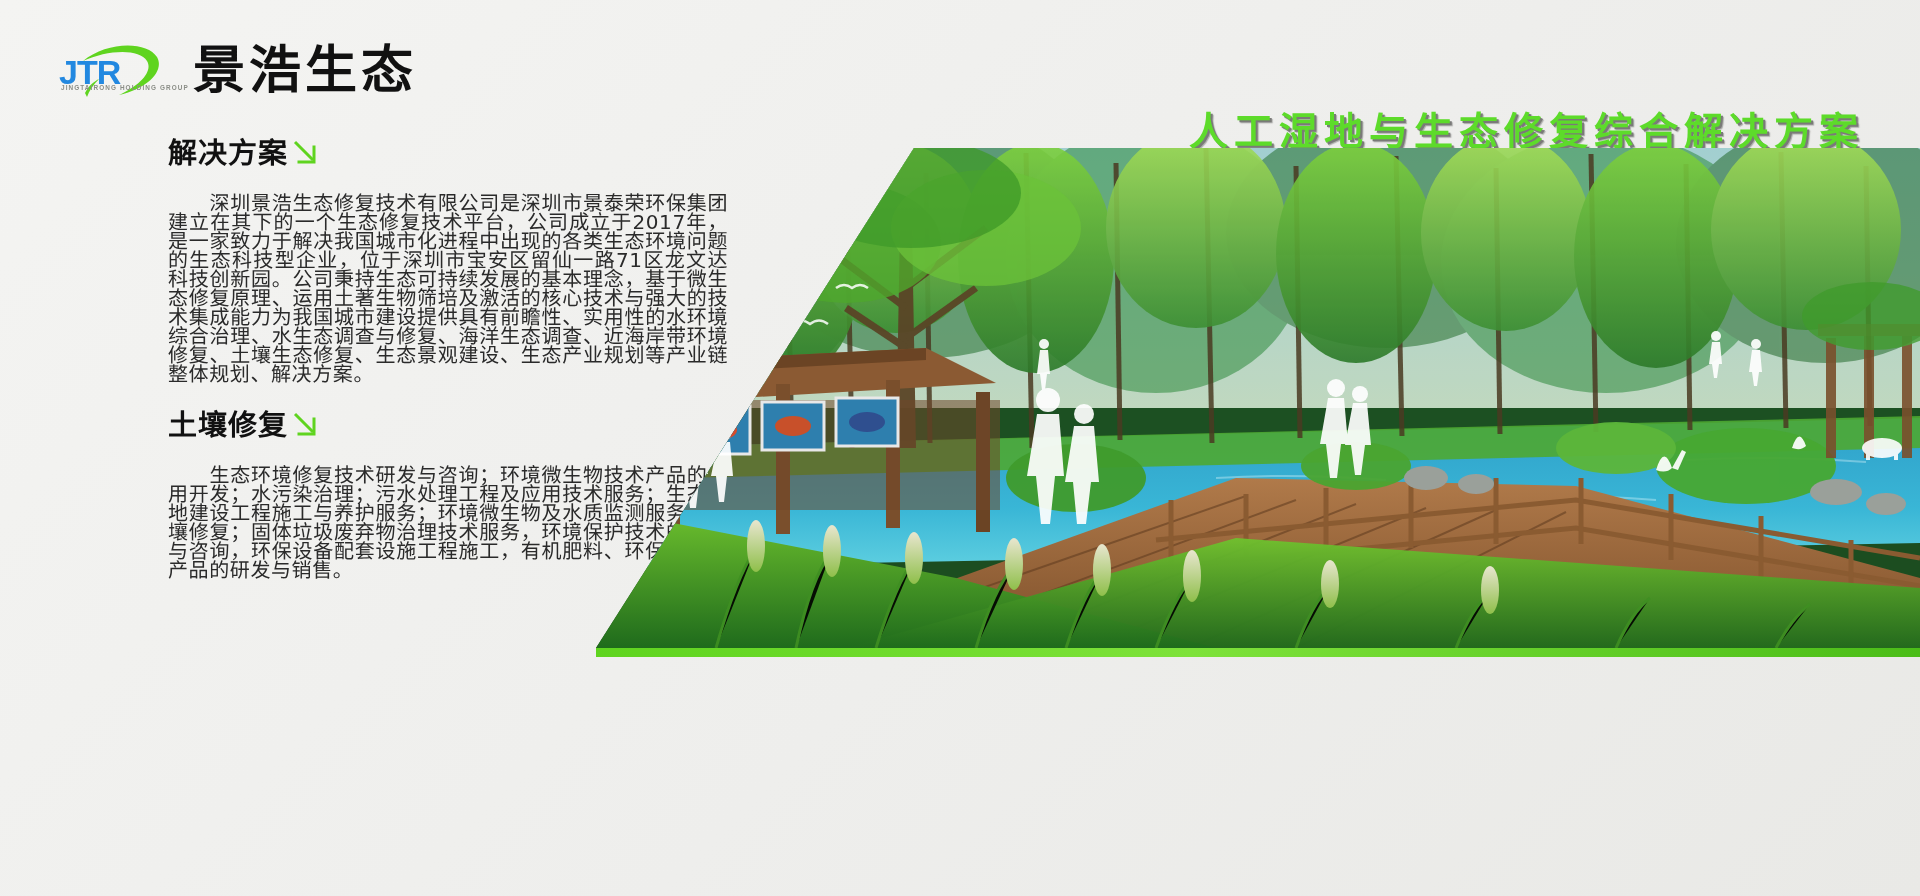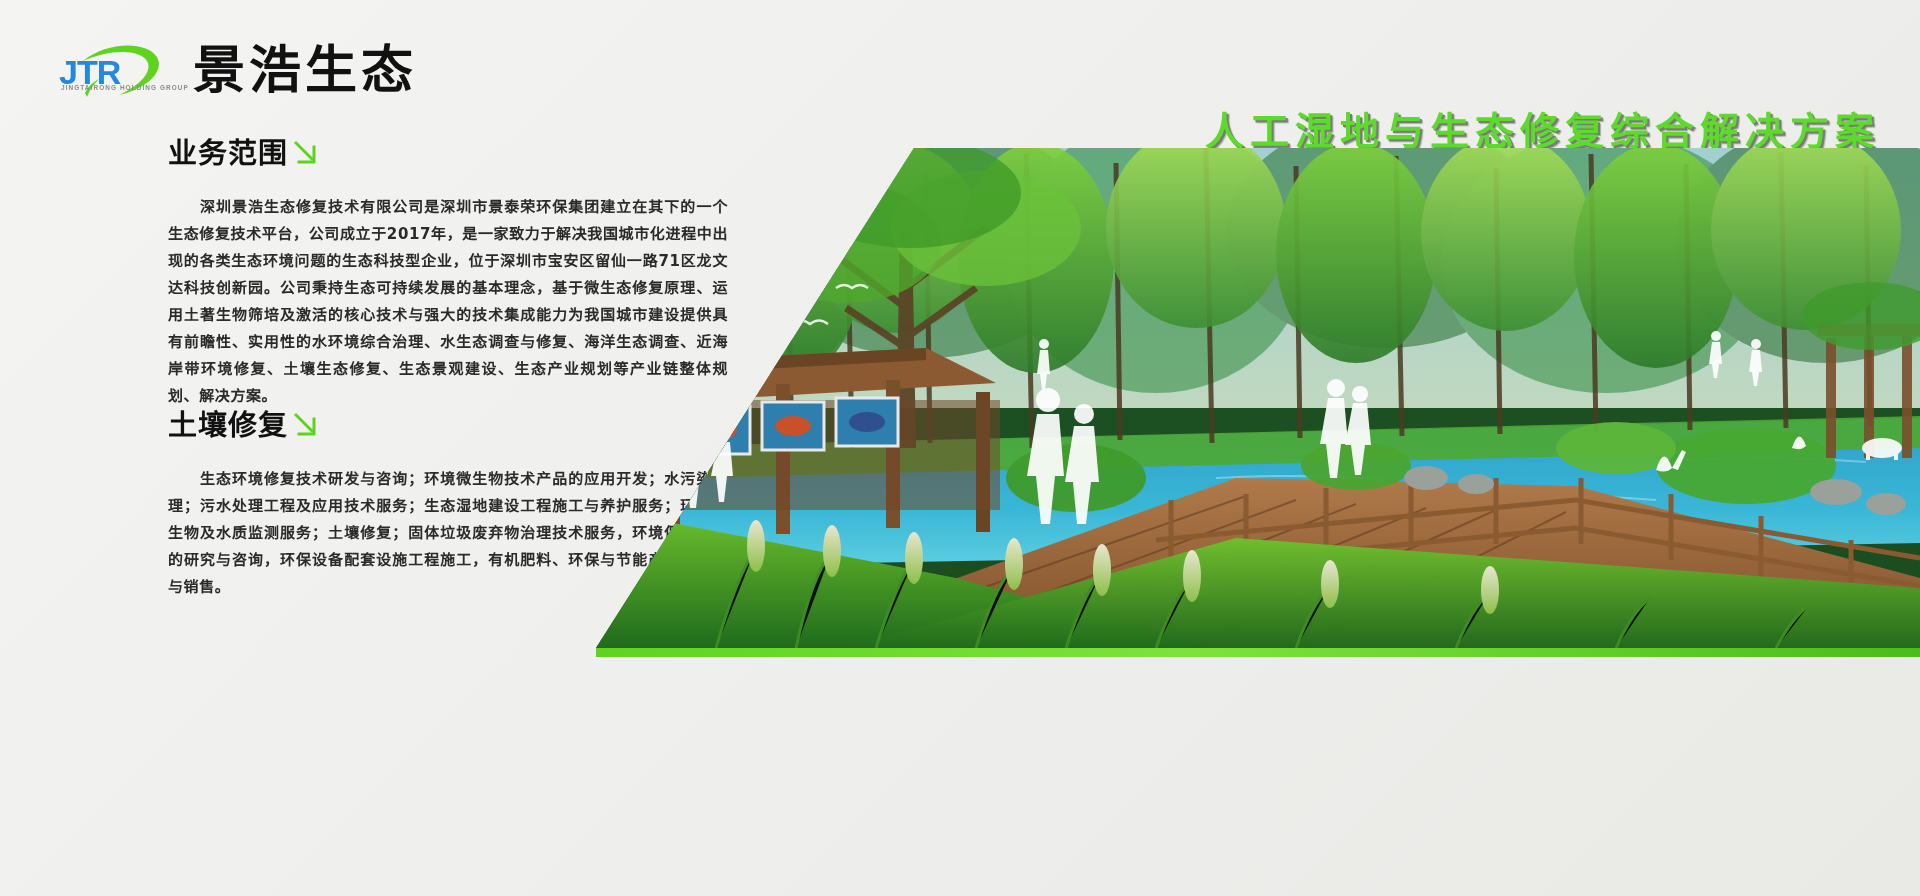--- a/index.html
+++ b/index.html
@@ -18,38 +18,38 @@
   .logo-swoosh{position:absolute;left:0;top:0;width:108px;height:62px;}
   .logo-text{position:absolute;left:4px;top:20px;font-family:"Liberation Sans",sans-serif;
     font-weight:bold;font-size:34px;letter-spacing:-1px;color:#2288e0;line-height:1;}
   .logo-sub{position:absolute;left:6px;top:49px;font-family:"Liberation Sans",sans-serif;
     font-size:6.4px;letter-spacing:1.1px;color:#8a8d86;font-weight:bold;white-space:nowrap;}
   .logo-cn{font-family:"DejaVu Sans","Liberation Sans",sans-serif;font-weight:bold;
     font-size:52px;color:#111;letter-spacing:4px;margin-left:16px;}
 
   
   .main-title{
-    position:absolute;right:40px;top:100px;
+    position:absolute;right:56px;top:100px;
     font-family:"DejaVu Sans","Liberation Sans",sans-serif;
     font-weight:bold;font-size:39px;letter-spacing:6px;
     color:#5ddb2a;
     text-shadow:2px 2px 0 #7a7a78, 3px 3px 1px rgba(90,90,90,.45);
     white-space:nowrap;
   }
 
   
   .section{position:absolute;left:168px;width:560px;}
   .sec-head{display:flex;align-items:flex-end;gap:2px;margin-bottom:26px;}
   .sec-head-text{font-family:"DejaVu Sans","Liberation Sans",sans-serif;font-weight:bold;
     font-size:29px;color:#111;letter-spacing:1px;line-height:1;}
   .sec-arrow{width:30px;height:30px;display:block;}
   .sec-body{
     font-family:"DejaVu Sans","Liberation Sans",sans-serif;
-    font-size:15px;line-height:27px;color:#2a2a2a;
-    letter-spacing:.6px;text-align:justify;white-space:pre-wrap;font-weight:bold;
+    font-size:20px;line-height:19px;color:#2a2a2a;
+    letter-spacing:.6px;text-align:justify;white-space:pre-wrap;
   }
   #sec1{top:138px;}
   #sec2{top:410px;}
 
   
   .photo-wrap{
     position:absolute;left:596px;top:148px;width:1324px;height:500px;
     clip-path:polygon(318px 0, 1324px 0, 1324px 500px, 0 500px);
   }
   .photo{position:absolute;inset:0;overflow:hidden;background:#1c4d20;}
@@ -73,21 +73,21 @@
       <div class="logo-text">JTR</div>
       <div class="logo-sub">JINGTAIRONG HOLDING GROUP</div>
     </div>
     <div class="logo-cn">景浩生态</div>
   </div>
 
   <div class="main-title">人工湿地与生态修复综合解决方案</div>
 
   <div class="section" id="sec1">
     <div class="sec-head">
-      <span class="sec-head-text">业务范围</span>
+      <span class="sec-head-text">解决方案</span>
       <svg class="sec-arrow" viewBox="0 0 30 30">
         <path d="M5 4 L23 22" stroke="#5fd41f" stroke-width="3" fill="none"></path>
         <path d="M24 9 L24 24 L9 24" stroke="#5fd41f" stroke-width="3" fill="none" stroke-linecap="square"></path>
       </svg>
     </div>
     <div class="sec-body">　　深圳景浩生态修复技术有限公司是深圳市景泰荣环保集团建立在其下的一个生态修复技术平台，公司成立于2017年，是一家致力于解决我国城市化进程中出现的各类生态环境问题的生态科技型企业，位于深圳市宝安区留仙一路71区龙文达科技创新园。公司秉持生态可持续发展的基本理念，基于微生态修复原理、运用土著生物筛培及激活的核心技术与强大的技术集成能力为我国城市建设提供具有前瞻性、实用性的水环境综合治理、水生态调查与修复、海洋生态调查、近海岸带环境修复、土壤生态修复、生态景观建设、生态产业规划等产业链整体规划、解决方案。</div>
   </div>
 
   <div class="section" id="sec2">
     <div class="sec-head">

